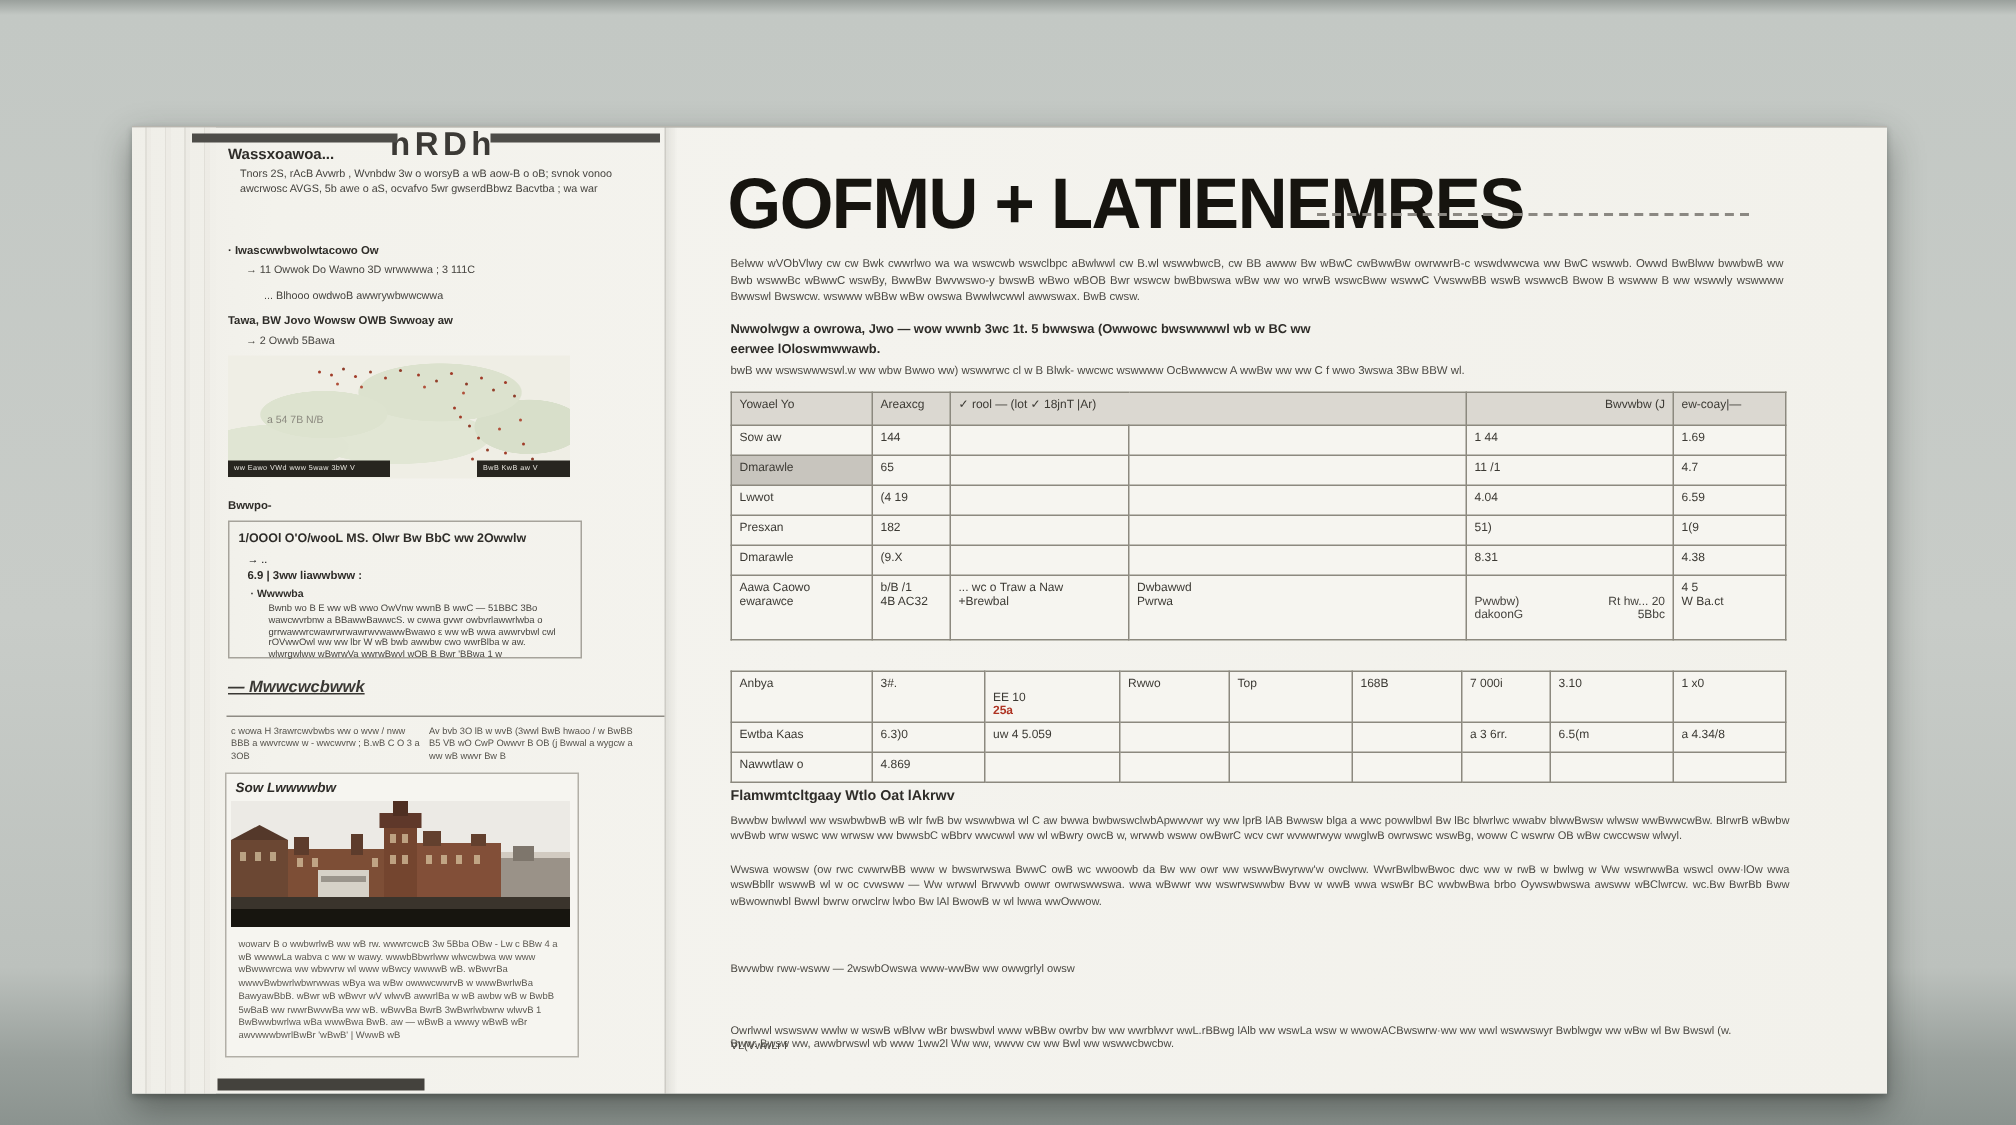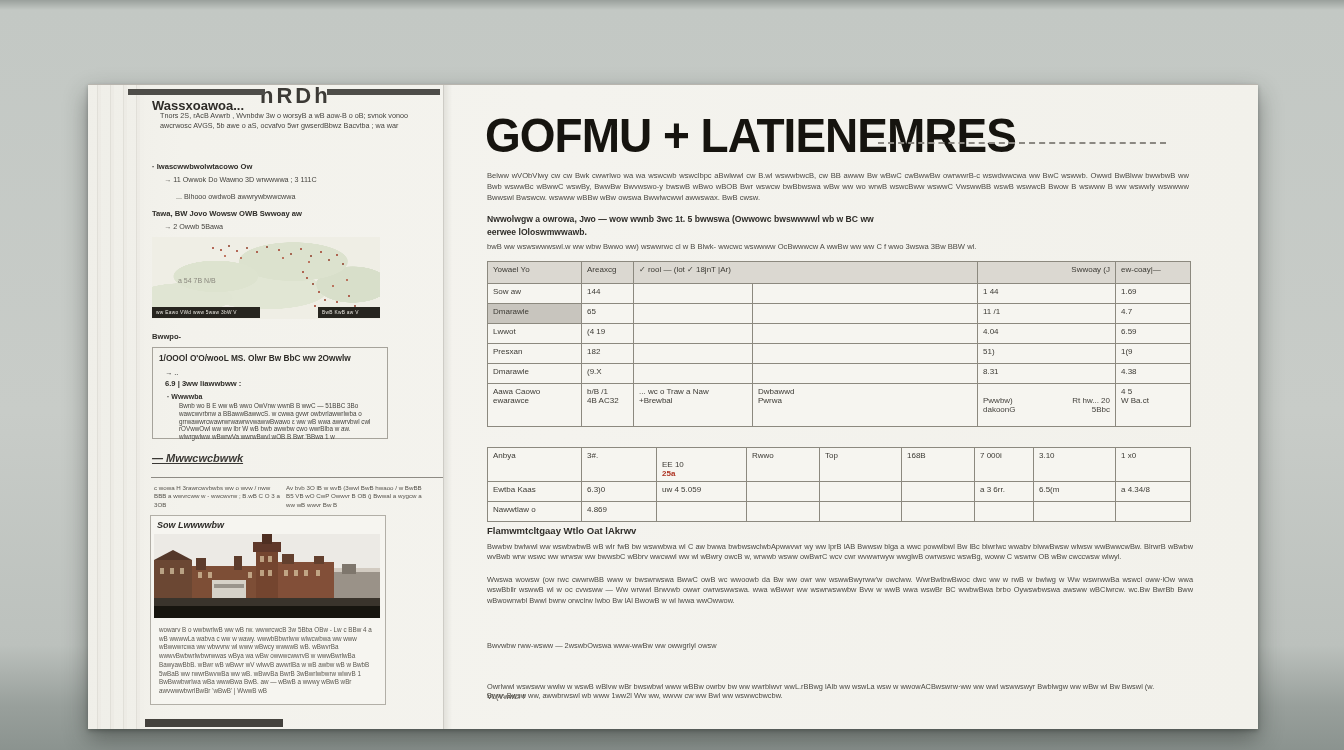--- a/index.html
+++ b/index.html
@@ -24,21 +24,21 @@
     border-left:1px solid rgba(90,88,80,.25);
     background:linear-gradient(90deg,rgba(70,68,60,.10),rgba(70,68,60,0) 80%);
   }
   .abs{position:absolute;}
   .txt{white-space:pre-line;color:#45433e;}
   .bold{font-weight:bold;color:#2e2c28;}
   .bar{background:#4e4d49;height:6px;}
   .masthead{font-size:22px;letter-spacing:3px;color:#3c3a36;font-weight:bold;margin-top:12px;}
 
   
-  .s-head{font-size:13px;}
+  .s-head{font-size:10px;}
   .s-small{font-size:7.2px;line-height:9.6px;}
   .s-item{font-size:7.6px;}
   .map{
     width:228px;height:82px;position:relative;overflow:hidden;
     background:
       radial-gradient(70px 26px at 28% 48%, #dde3cf 60%, rgba(0,0,0,0) 61%),
       radial-gradient(90px 32px at 62% 30%, #dce2ce 60%, rgba(0,0,0,0) 61%),
       radial-gradient(60px 30px at 88% 58%, #d8dfca 60%, rgba(0,0,0,0) 61%),
       radial-gradient(80px 24px at 14% 74%, #e0e5d3 60%, rgba(0,0,0,0) 61%),
       radial-gradient(100px 30px at 50% 66%, #e1e6d4 60%, rgba(0,0,0,0) 61%),
@@ -195,21 +195,21 @@
         <col style="width:119px">
       <col style="width:225px">
         <col style="width:138px">
         <col style="width:75px">
     </colgroup>
     <tbody>
         <tr>
       <th>Yowael  Yo</th>
       <th>Areaxcg</th>
       <th colspan="2">✓ rool —   (lot   ✓ 18jnT |Ar)</th>
-      <th class="num" style="text-align:right">Swwoay (J</th>
+      <th class="num" style="text-align:right">Bwvwbw (J</th>
       <th class="num">ew-coay|—</th>
     </tr>
     <tr>
       <td>Sow aw</td>
       <td class="num">144</td>
       <td></td>
       <td></td>
       <td class="num">1 44</td>
       <td class="num">1.69</td>
     </tr>

